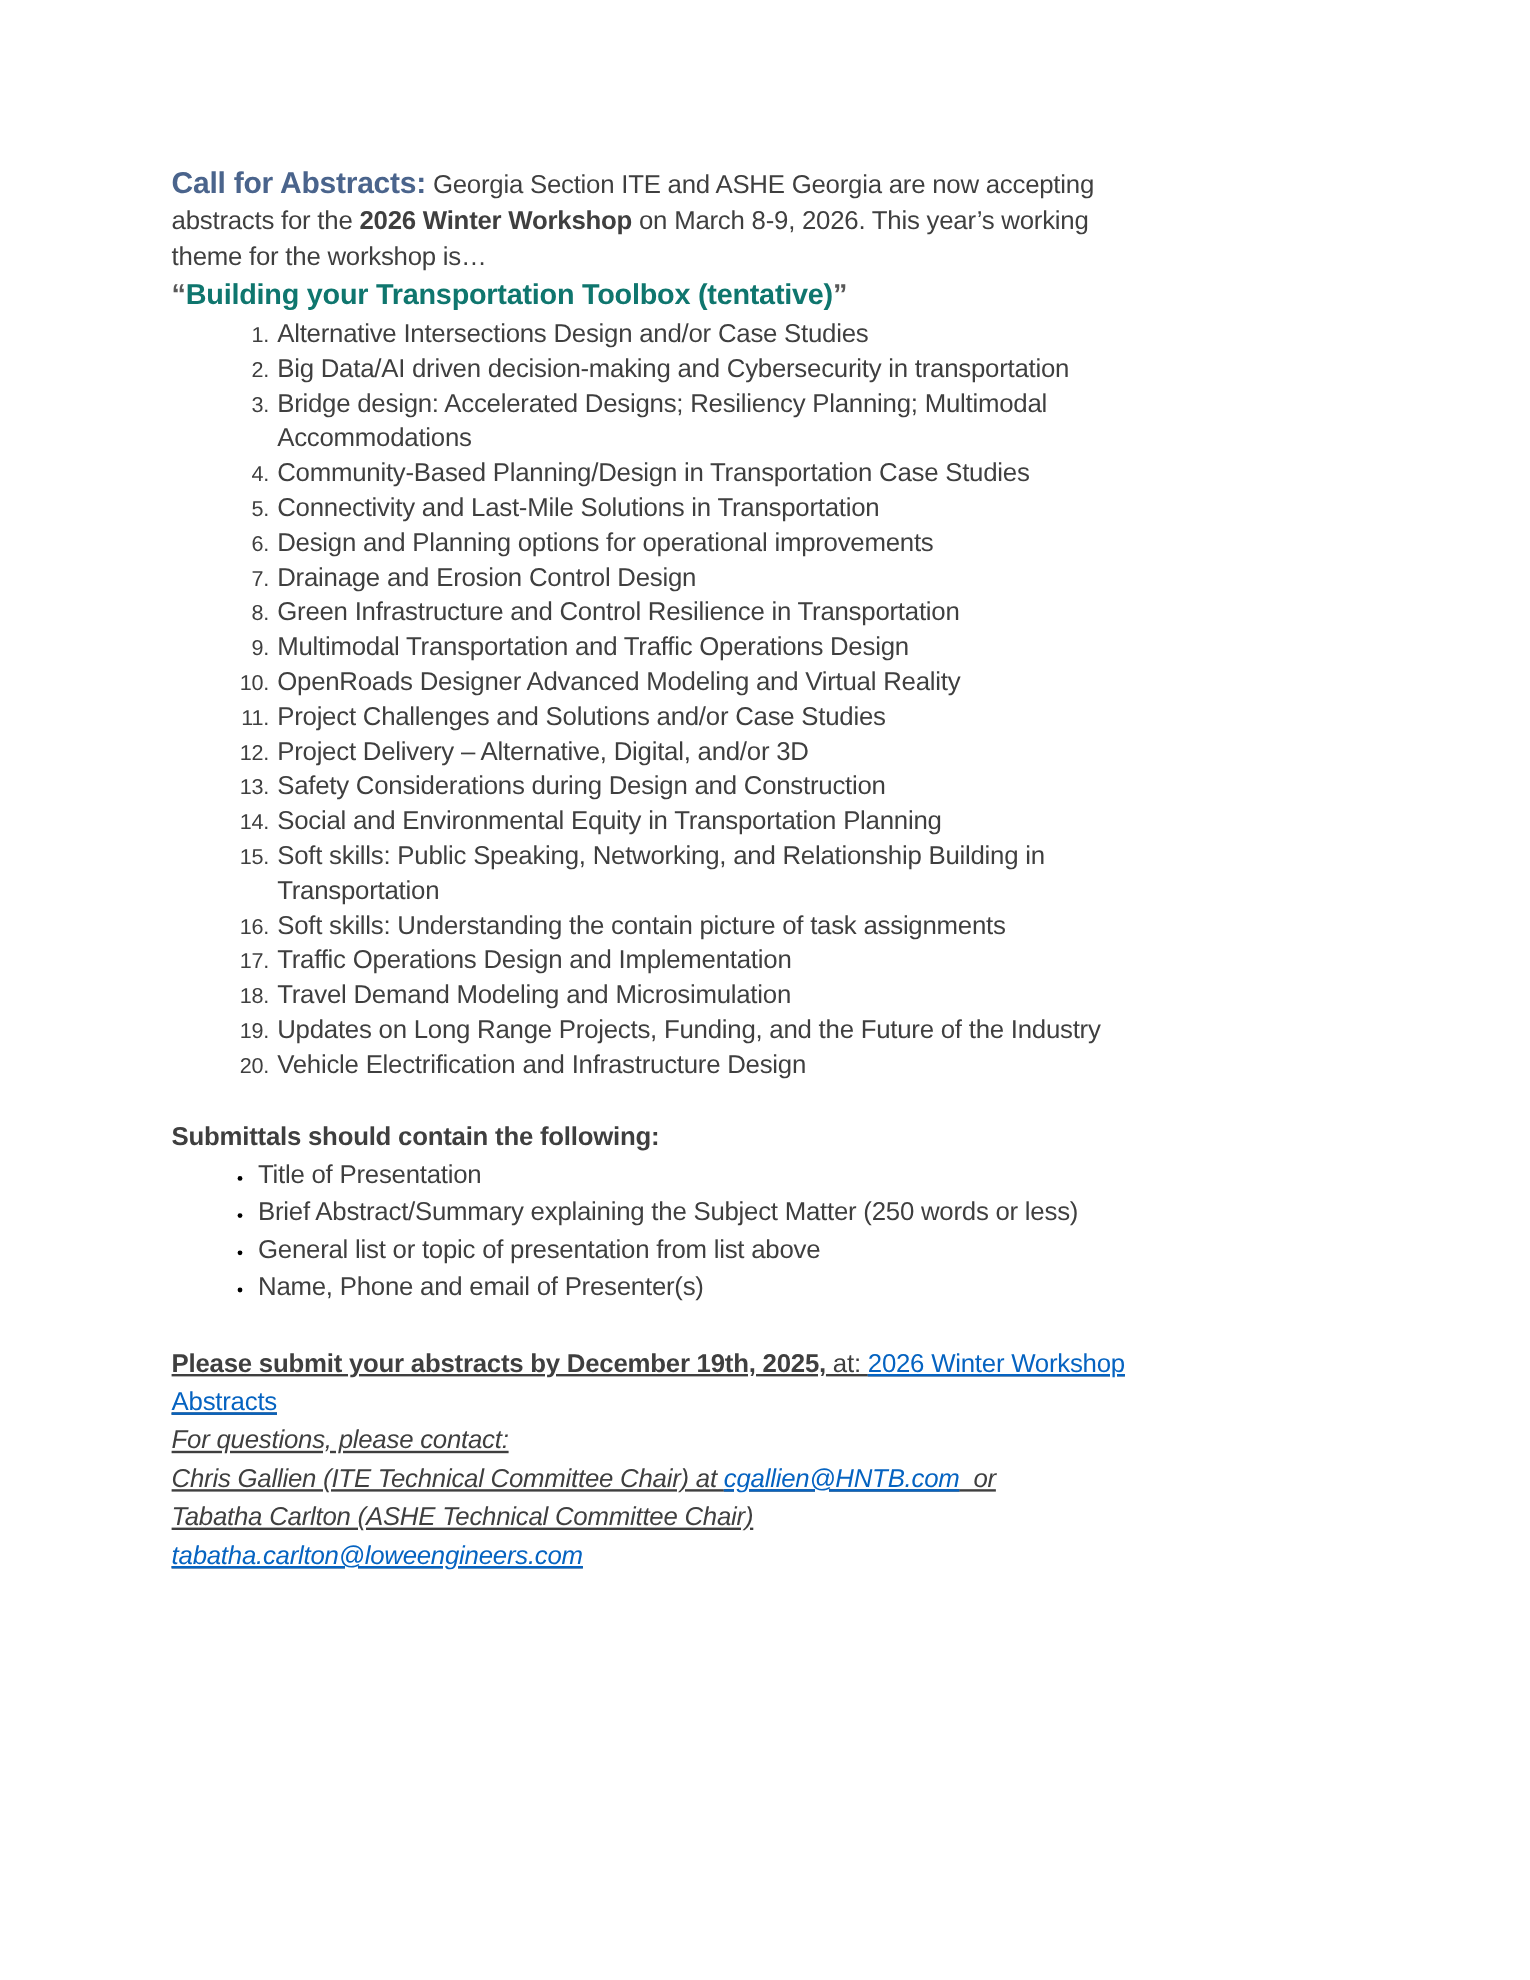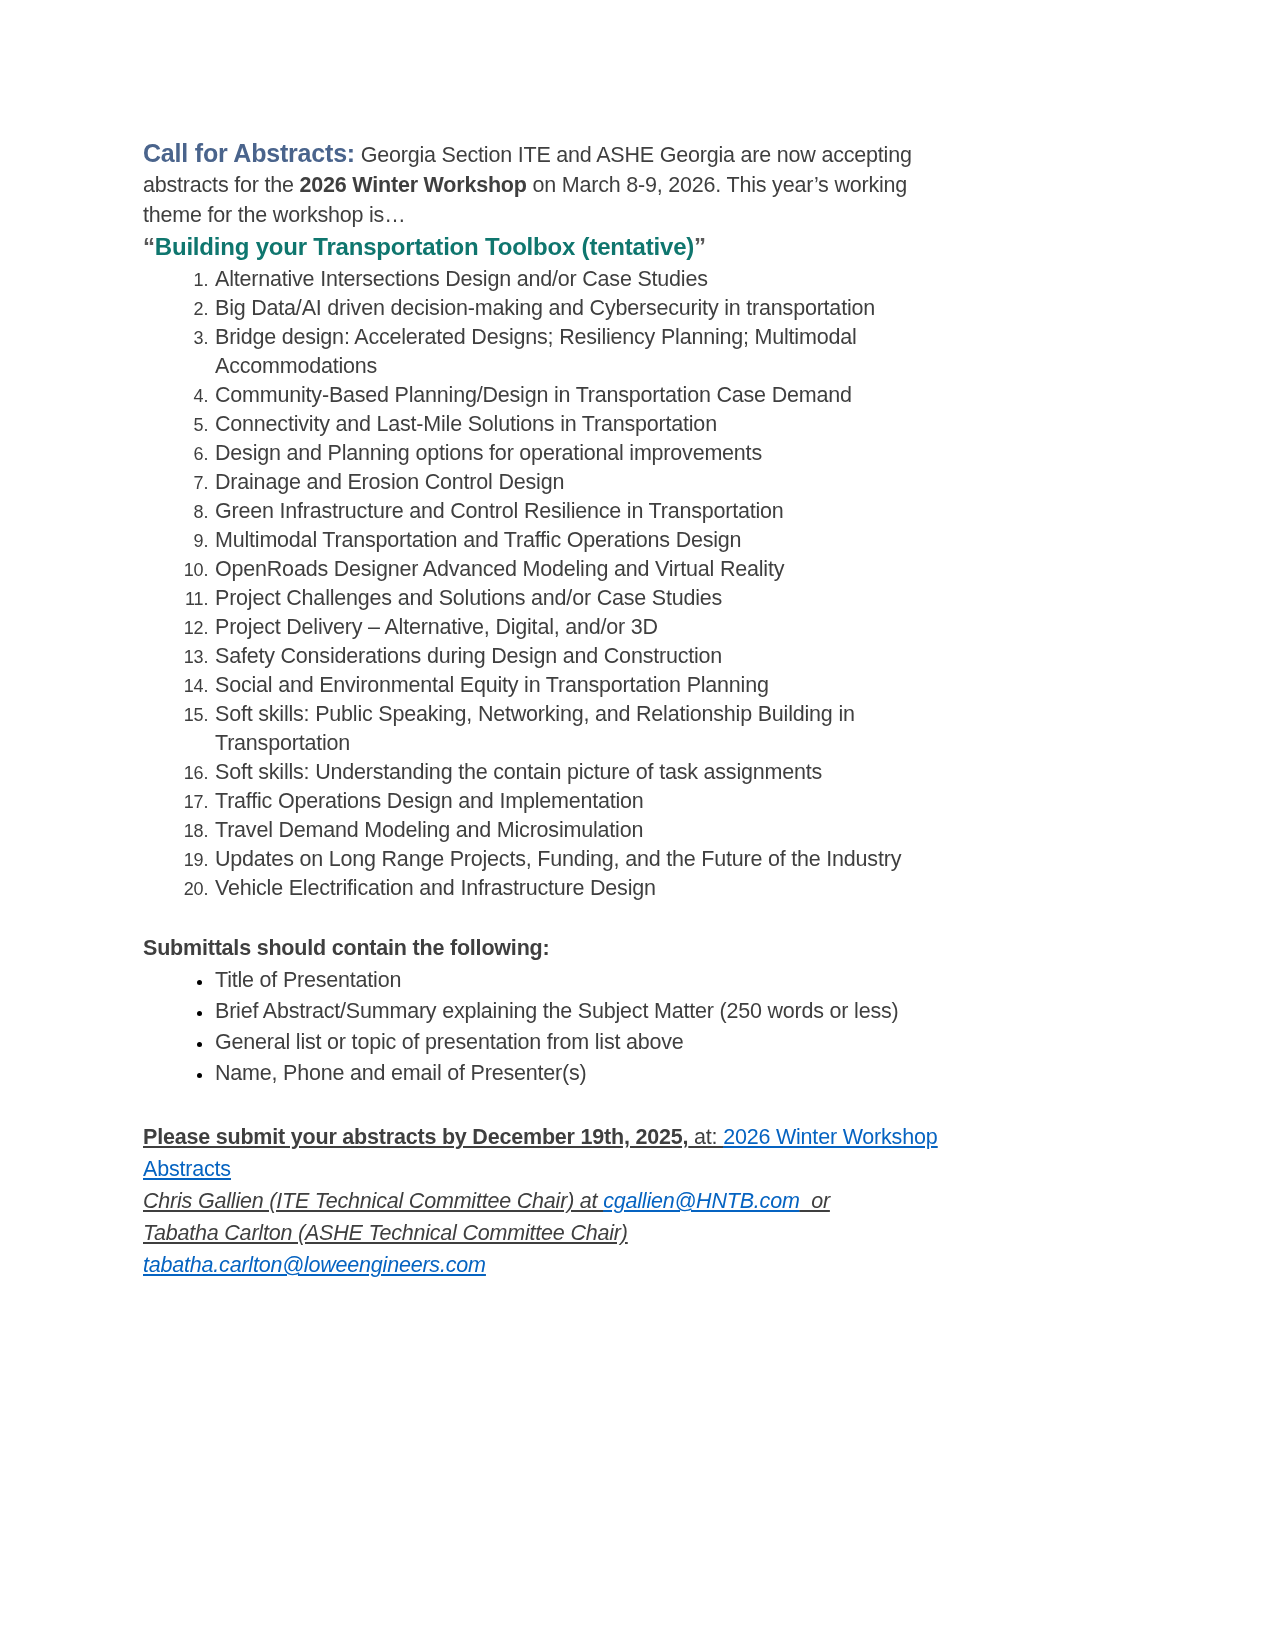--- a/index.html
+++ b/index.html
@@ -25,20 +25,21 @@
   .quote-mark { color:#595959; font-weight:bold; }
   .theme-title { color:#0f766e; font-weight:bold; }
   .focus-intro { font-weight:bold; margin-top:15px; }
   ol.focus-list {
     margin:2px 0 0 0;
     padding:0 0 0 70px;
   }
   ol.focus-list li {
     line-height:29px;
     padding-left:2px;
+    margin-left:16px;
   }
   ol.focus-list li::marker {
     font-size:18px;
     color:#3f3f3f;
   }
   .submittals-heading { font-weight:bold; margin-top:30px; }
   ul.submittal-list {
     margin:2px 0 0 0;
     padding:0 0 0 70px;
     list-style-type:disc;
@@ -66,21 +67,21 @@
 
   <p class="theme-line">
     <span class="quote-mark">“</span><span class="theme-title">Building your Transportation Toolbox (tentative)</span><span class="quote-mark">”</span>
   </p>
 
 
   <ol class="focus-list">
     <li>Alternative Intersections Design and/or Case Studies</li>
     <li>Big Data/AI driven decision-making and Cybersecurity in transportation</li>
     <li>Bridge design: Accelerated Designs; Resiliency Planning; Multimodal Accommodations</li>
-    <li>Community-Based Planning/Design in Transportation Case Demand</li>
+    <li>Community-Based Planning/Design in Transportation Case Studies</li>
     <li>Connectivity and Last-Mile Solutions in Transportation</li>
     <li>Design and Planning options for operational improvements</li>
     <li>Drainage and Erosion Control Design</li>
     <li>Green Infrastructure and Control Resilience in Transportation</li>
     <li>Multimodal Transportation and Traffic Operations Design</li>
     <li>OpenRoads Designer Advanced Modeling and Virtual Reality</li>
     <li>Project Challenges and Solutions and/or Case Studies</li>
     <li>Project Delivery – Alternative, Digital, and/or 3D</li>
     <li>Safety Considerations during Design and Construction</li>
     <li>Social and Environmental Equity in Transportation Planning</li>
@@ -98,20 +99,21 @@
     <li>Title of Presentation</li>
     <li>Brief Abstract/Summary explaining the Subject Matter (250 words or less)</li>
     <li>General list or topic of presentation from list above</li>
     <li>Name, Phone and email of Presenter(s)</li>
   </ul>
 
   <div class="submit-block">
     <p>
       <span class="b">Please submit your abstracts by December 19th, 2025,</span><span class="pre"> at: </span><a class="doc-link">2026 Winter Workshop Abstracts</a>
     </p>
+    <p class="i">For questions, please contact:</p>
     <p class="i">
       <span>Chris Gallien (ITE Technical Committee Chair) at </span><a class="doc-link i">cgallien@HNTB.com</a><span class="pre">  or</span>
     </p>
     <p class="i">
       <span>Tabatha Carlton (ASHE Technical Committee Chair) </span><a class="doc-link i">tabatha.carlton@loweengineers.com</a>
     </p>
   </div>
 
 </div>
 

